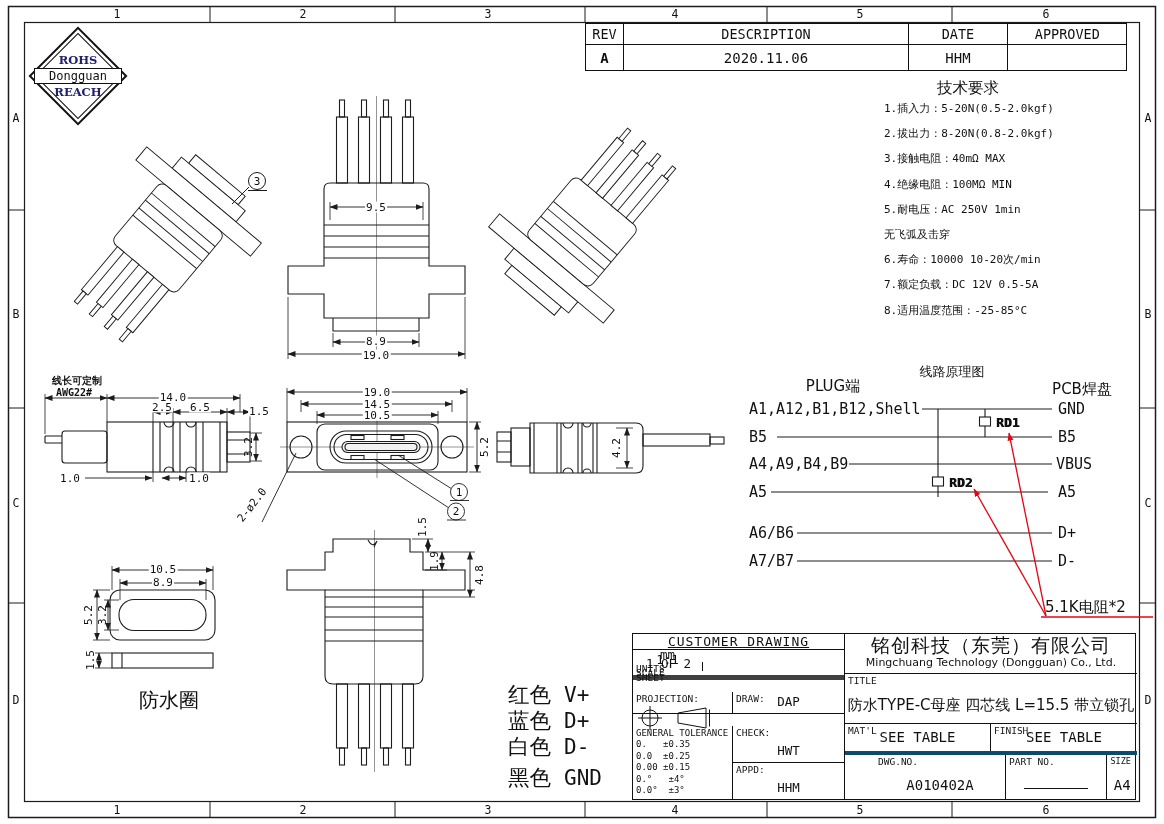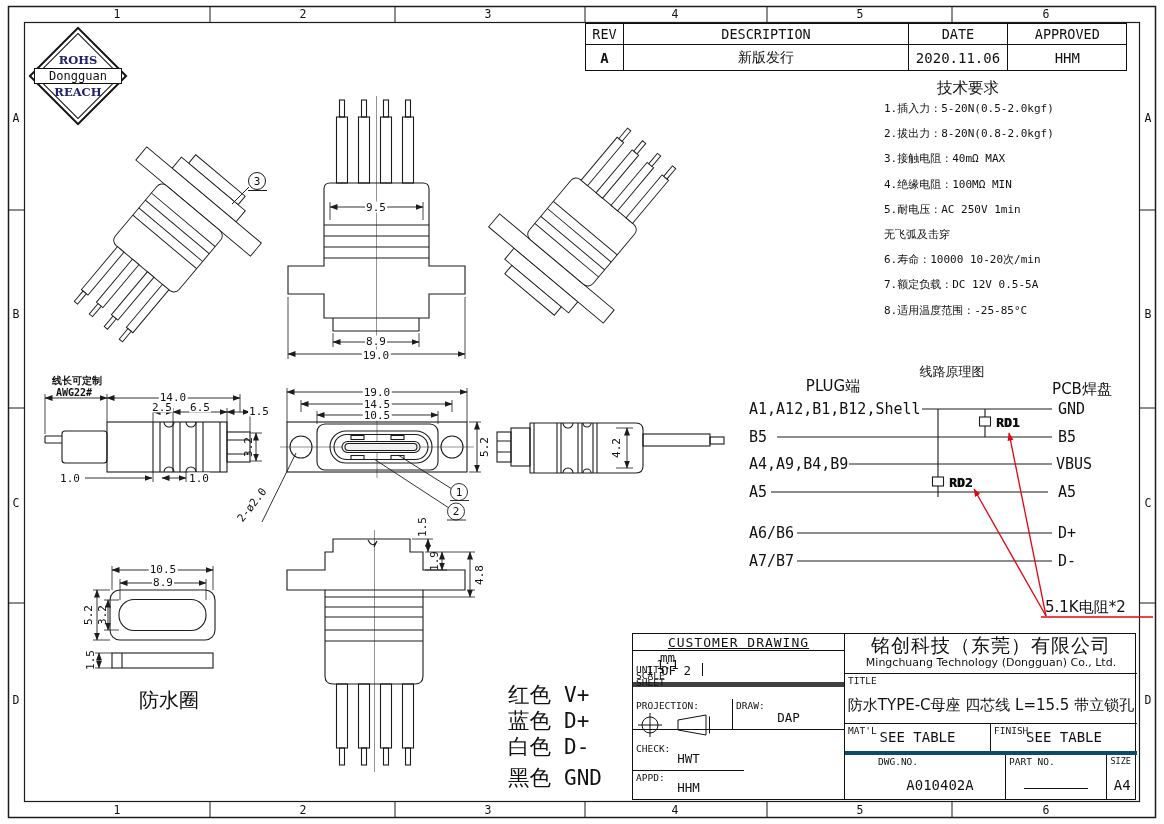--- a/index.html
+++ b/index.html
@@ -284,21 +284,20 @@
     <div class="breach">REACH</div>
   </div>
 </div>
 
 <div class="rev">
   <div>REV</div>
   <div>DESCRIPTION</div>
   <div>DATE</div>
   <div>APPROVED</div>
   <div class="bold">A</div>
-  <div class="cjk">新版发行</div>
   <div>2020.11.06</div>
   <div>HHM</div>
 </div>
 
 <div class="techtitle cjk">技术要求</div>
 <div class="tech">
   <div>1.插入力：5-20N(0.5-2.0kgf)</div>
   <div>2.拔出力：8-20N(0.8-2.0kgf)</div>
   <div>3.接触电阻：40mΩ MAX</div>
   <div>4.绝缘电阻：100MΩ MIN</div>
@@ -408,20 +407,28 @@
             <path d="M42,8 V18 M70,3 V23 M73.5,4.5 V21.5 M42,8 L70,3 M42,18 L70,23"></path>
           </g>
         </svg>
       </div>
       <div class="dc">
         <span class="lab">DRAW:</span>
         <span class="cen">DAP</span>
       </div>
     </div>
     <div class="r4">
+      <div class="tol">
+        <div class="tl1">GENERAL TOLERANCE</div>
+        <div class="tln">0.   ±0.35</div>
+        <div class="tln">0.0  ±0.25</div>
+        <div class="tln">0.00 ±0.15</div>
+        <div class="tln">0.°   ±4°</div>
+        <div class="tln">0.0°  ±3°</div>
+      </div>
       <div class="stk">
         <div>
           <span class="lab">CHECK:</span>
           <span class="cen">HWT</span>
         </div>
         <div>
           <span class="lab">APPD:</span>
           <span class="cen">HHM</span>
         </div>
       </div>

